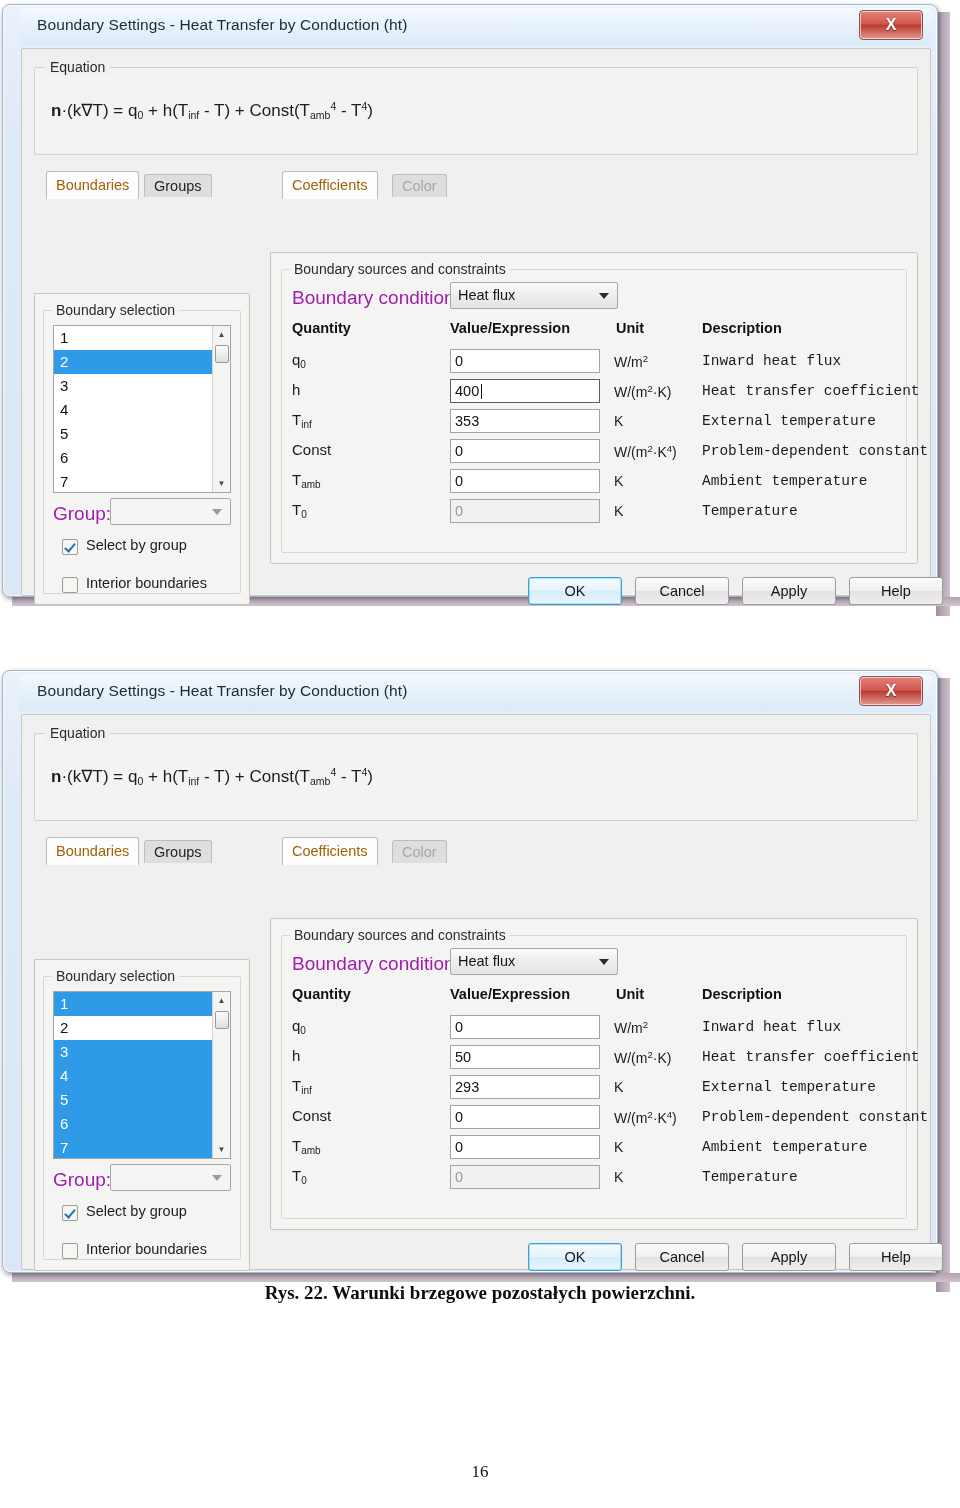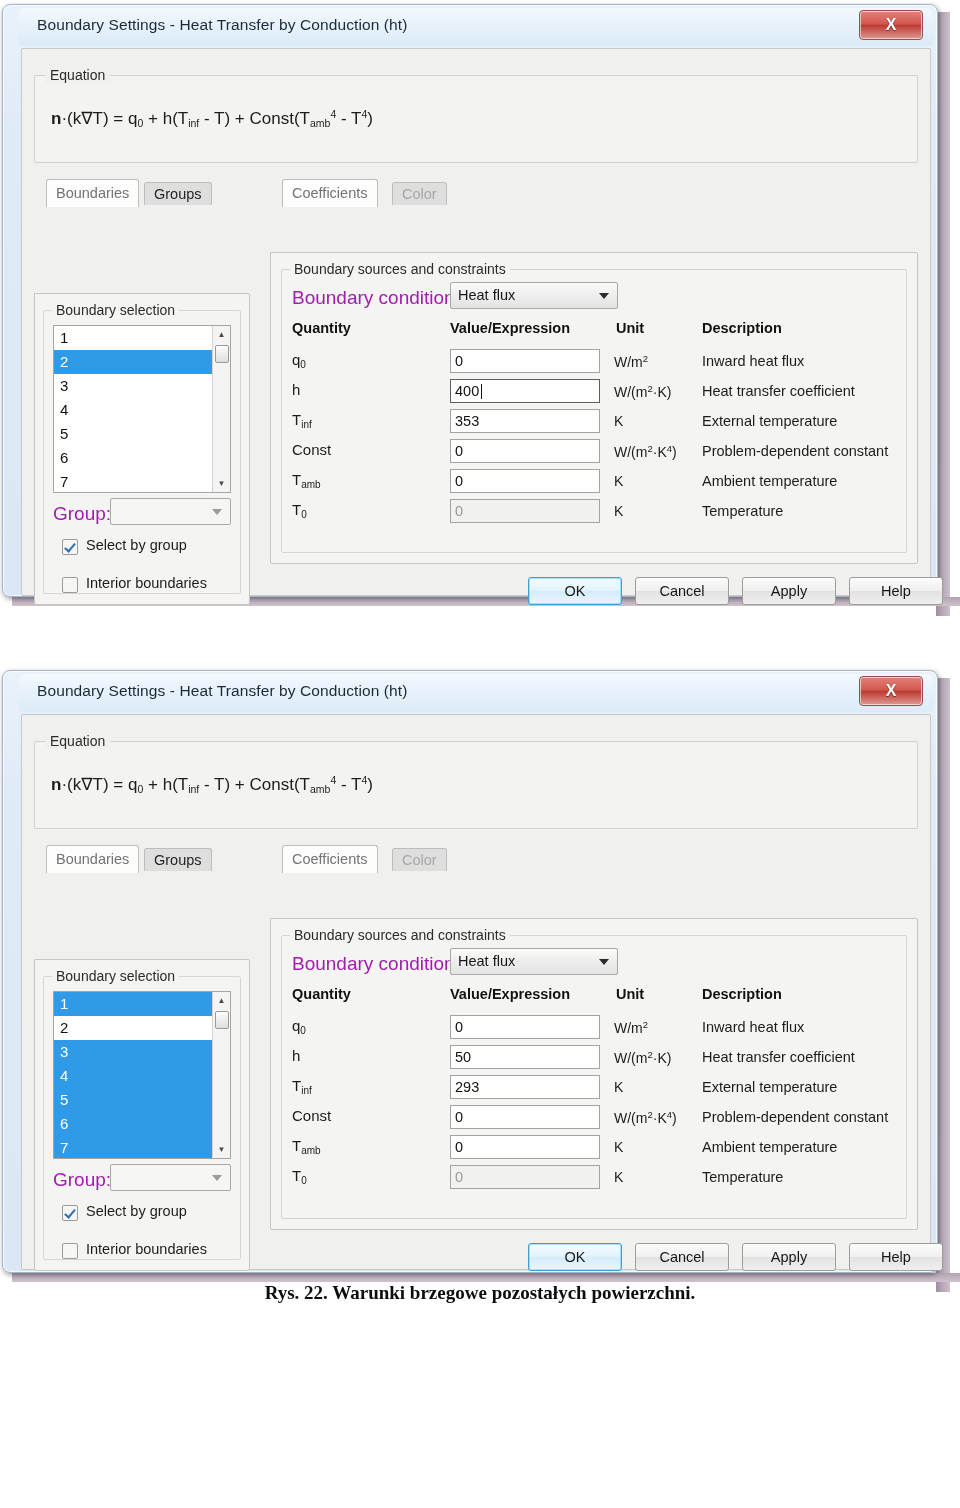--- a/index.html
+++ b/index.html
@@ -113,21 +113,21 @@
     position: absolute;
     top: -9px; left: 10px;
     background: #f0f0ef;
     padding: 0 5px;
     font-size: 14px;
     color: #2b2b2b;
   }
 
   .equation-box {
     height: 86px;
-    margin-top: 16px;
+    margin-top: 8px;
   }
   .equation {
     position: absolute;
     left: 16px; top: 32px;
     font-size: 17px;
     color: #1d1d1d;
     white-space: nowrap;
   }
   .equation b { font-weight: 700; }
   .equation sub {
@@ -154,21 +154,21 @@
     font-size: 14.5px;
     border: 1px solid #bdbdba;
     border-bottom: none;
     border-radius: 3px 3px 0 0;
     box-sizing: border-box;
     cursor: pointer;
     white-space: nowrap;
   }
   .tab.active {
     background: #fdfdfd;
-    color: #737373;
+    color: #a16207;
     z-index: 3;
     height: 28px;
   }
   .tab.inactive {
     background: #dedede;
     color: #242424;
     top: 3px;
     height: 23px;
     line-height: 23px;
     z-index: 1;
@@ -343,20 +343,21 @@
     font-size: 14px;
     color: #1c1c1c;
     white-space: nowrap;
   }
   .unit sup { font-size: 9.5px; vertical-align: 5px; }
   .desc {
     position: absolute;
     font-size: 14.5px;
     color: #1c1c1c;
     white-space: nowrap;
+    font-family: Liberation Mono, monospace;
   }
   .txtfield {
     position: absolute;
     width: 150px; height: 24px;
     background: #ffffff;
     border: 1px solid #a3a3a0;
     box-sizing: border-box;
     font-family: "Liberation Sans", sans-serif;
     font-size: 14.5px;
     color: #121212;
@@ -649,14 +650,15 @@
         <div class="btn default" style="left:506px; top:528px; width:94px;">OK</div>
         <div class="btn" style="left:613px; top:528px; width:94px;">Cancel</div>
         <div class="btn" style="left:720px; top:528px; width:94px;">Apply</div>
         <div class="btn" style="left:827px; top:528px; width:94px;">Help</div>
 
       </div>
     </div>
   </div>
 
   <div class="caption cap2">Rys. 22. Warunki brzegowe pozostałych powierzchni.</div>
+  <div class="pagenum">16</div>
 
 </div>
 
 </body></html>

